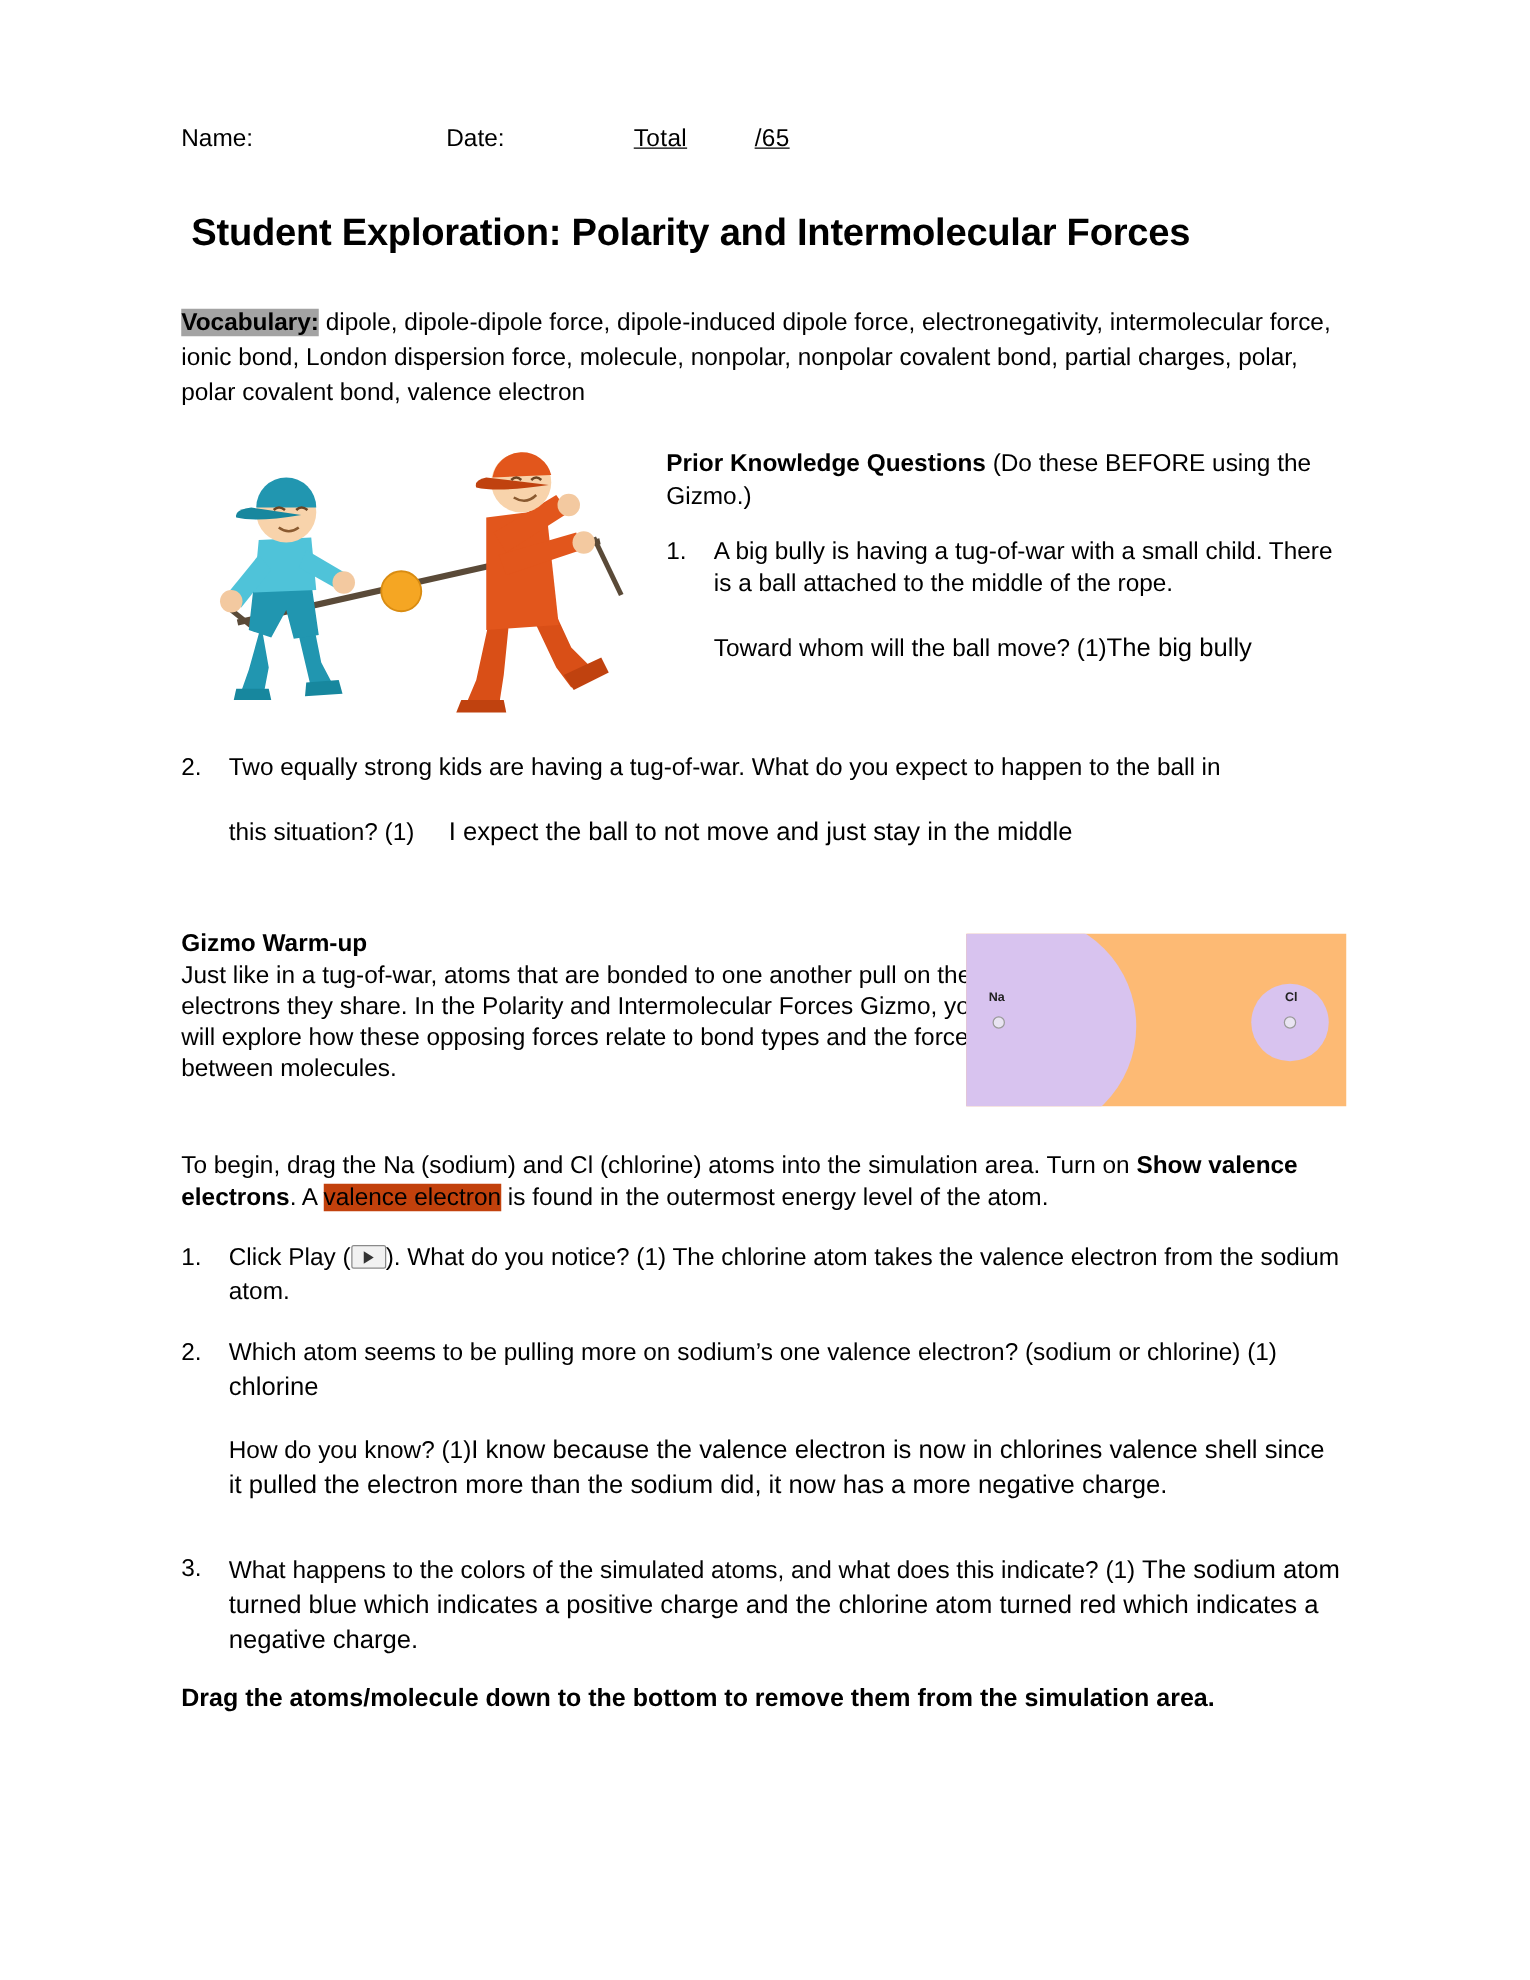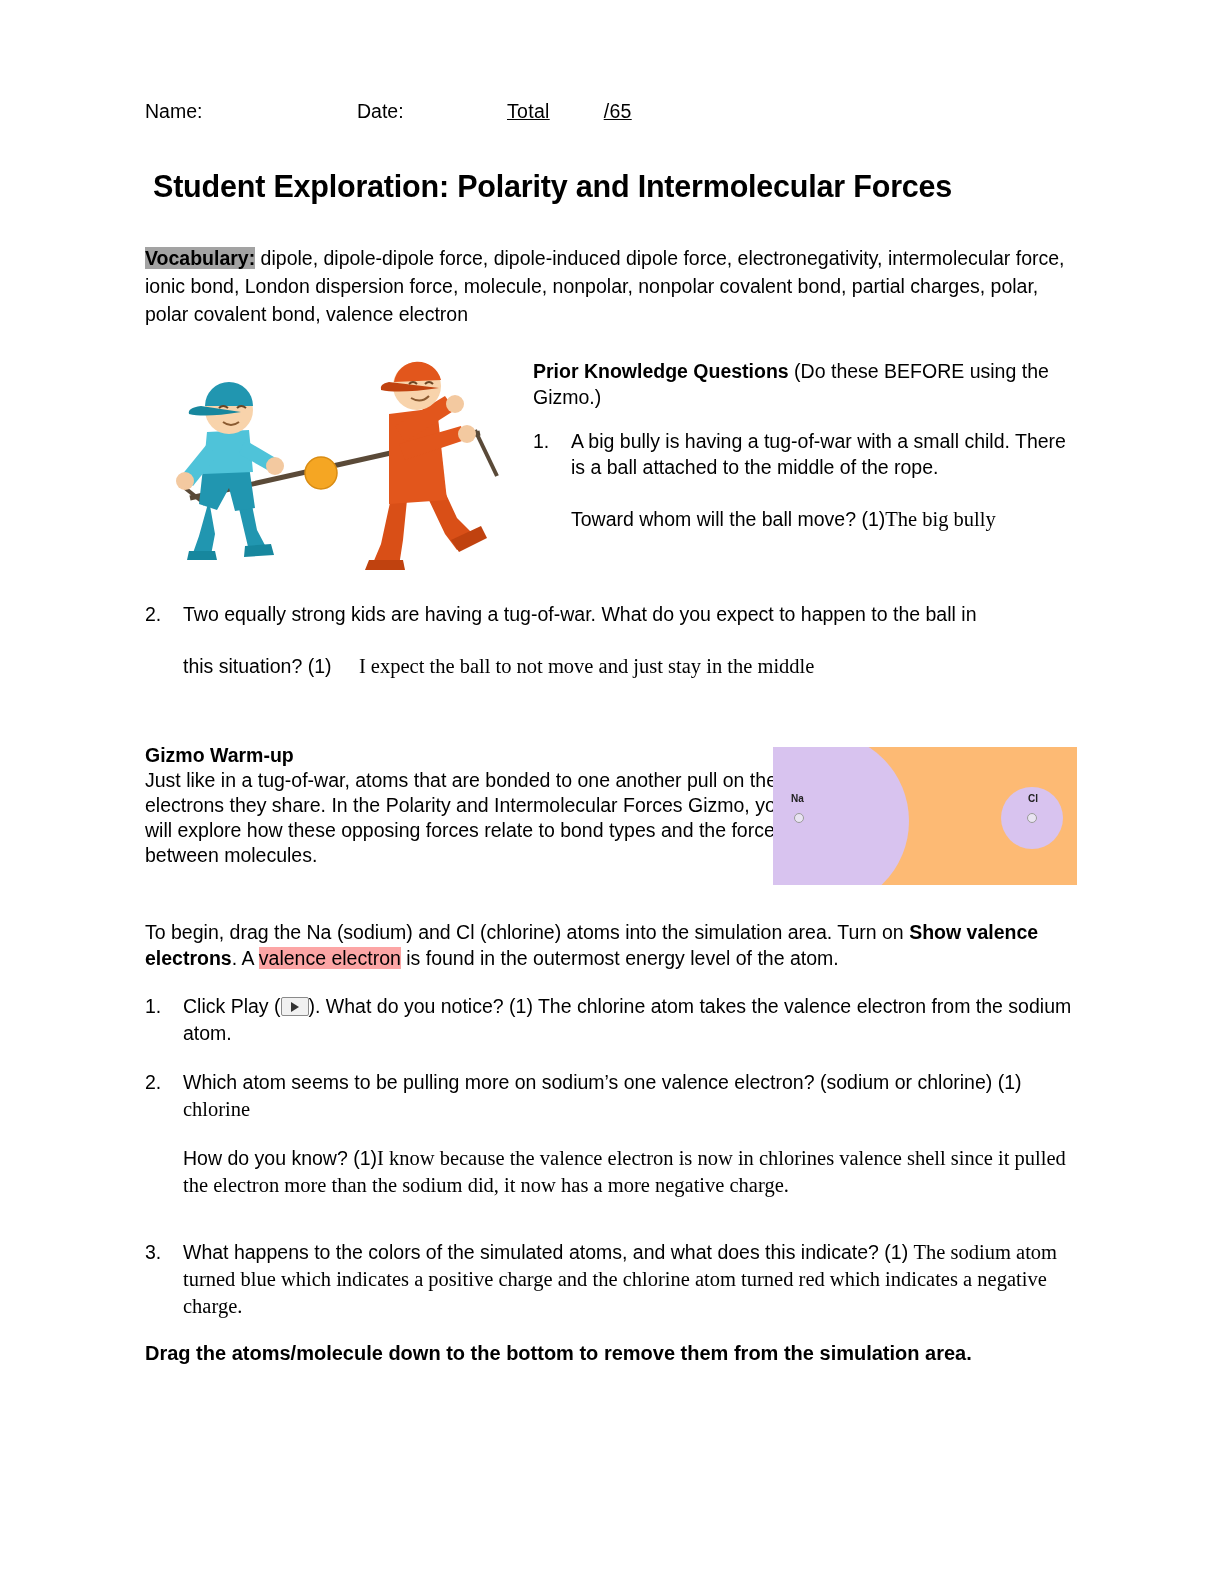--- a/index.html
+++ b/index.html
@@ -54,21 +54,21 @@
   
   .vocab {
     font-size: 19.5px;
     line-height: 28px;
     margin-bottom: 30px;
   }
   .hl {
     background: #a3a3a3;
     font-weight: bold;
   }
-  .hl-plain { background: #fca5a5; }
+  .hl-plain { background: #c2410c; }
 
   
   .pk-wrap {
     position: relative;
     min-height: 225px;
   }
   .pk-text {
     position: absolute;
     left: 388px;
     top: 0;
@@ -85,21 +85,21 @@
   .olist li {
     position: relative;
     padding-left: 38px;
     margin-bottom: 4px;
   }
   .olist li .num {
     position: absolute;
     left: 0;
     top: 0;
   }
-  .serif { font-family: Liberation Serif, serif; font-size: 20.5px; margin-top: 44px; }
+  .serif { font-family: Liberation Sans, sans-serif; font-size: 20.5px; margin-top: 44px; }
 
   
   .art {
     position: absolute;
     left: 0px;
     top: -10px;
     width: 370px;
     height: 225px;
   }
 

